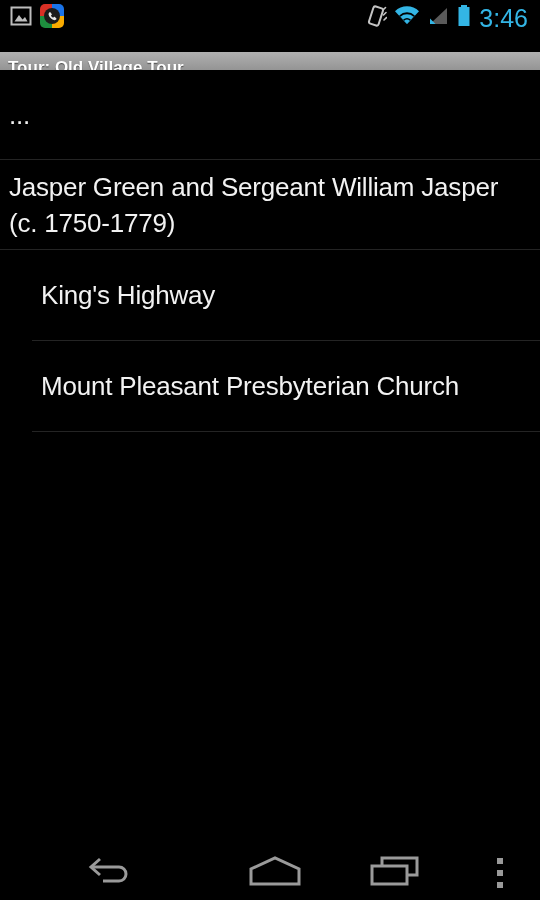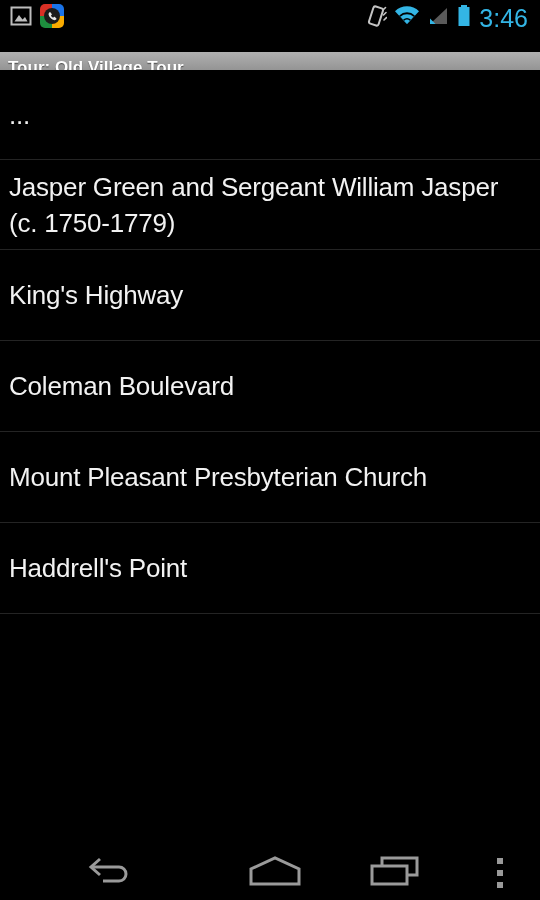--- a/index.html
+++ b/index.html
@@ -61,21 +61,21 @@
     color:#f2f2f2;
     font-size:26px;
     line-height:36px;
     font-weight:400;
     letter-spacing:-0.2px;
     word-break:normal;
   }
   .item-ellipsis   { height:90px; align-items:center; }
   .item-ellipsis .list-item-label { font-size:26px; }
   .item-two-line   { height:90px;justify-content:flex-end; }
-  .item-one-line   { height:91px; }
+  .item-one-line   { height:91px;margin-left:32px; }
   .item-clipped    {
     height:20px; overflow:hidden; border-bottom:none;
     align-items:flex-start;
   }
   .item-clipped .list-item-label { line-height:36px; margin-top:-4px; }
 
   
   .nav-bar {
     position:absolute; bottom:0; left:0;
     width:540px; height:55px;
@@ -177,32 +177,26 @@
 
     <div class="list-item item-two-line">
       <span class="list-item-label">Jasper Green and Sergeant William Jasper (c. 1750-1779)</span>
     </div>
 
 
     <div class="list-item item-one-line">
       <span class="list-item-label">King's Highway</span>
     </div>
 
-    <div class="list-item item-one-line">
-      <span class="list-item-label">Coleman Boulevard</span>
-    </div>
 
     <div class="list-item item-one-line">
       <span class="list-item-label">Mount Pleasant Presbyterian Church</span>
     </div>
 
 
-    <div class="list-item item-one-line">
-      <span class="list-item-label">Haddrell's Point</span>
-    </div>
 
     <div class="list-item item-clipped">
       <span class="list-item-label"></span>
     </div>
 
   </div>
 
   <div class="nav-bar">
 
     <div class="nav-btn nav-back">

